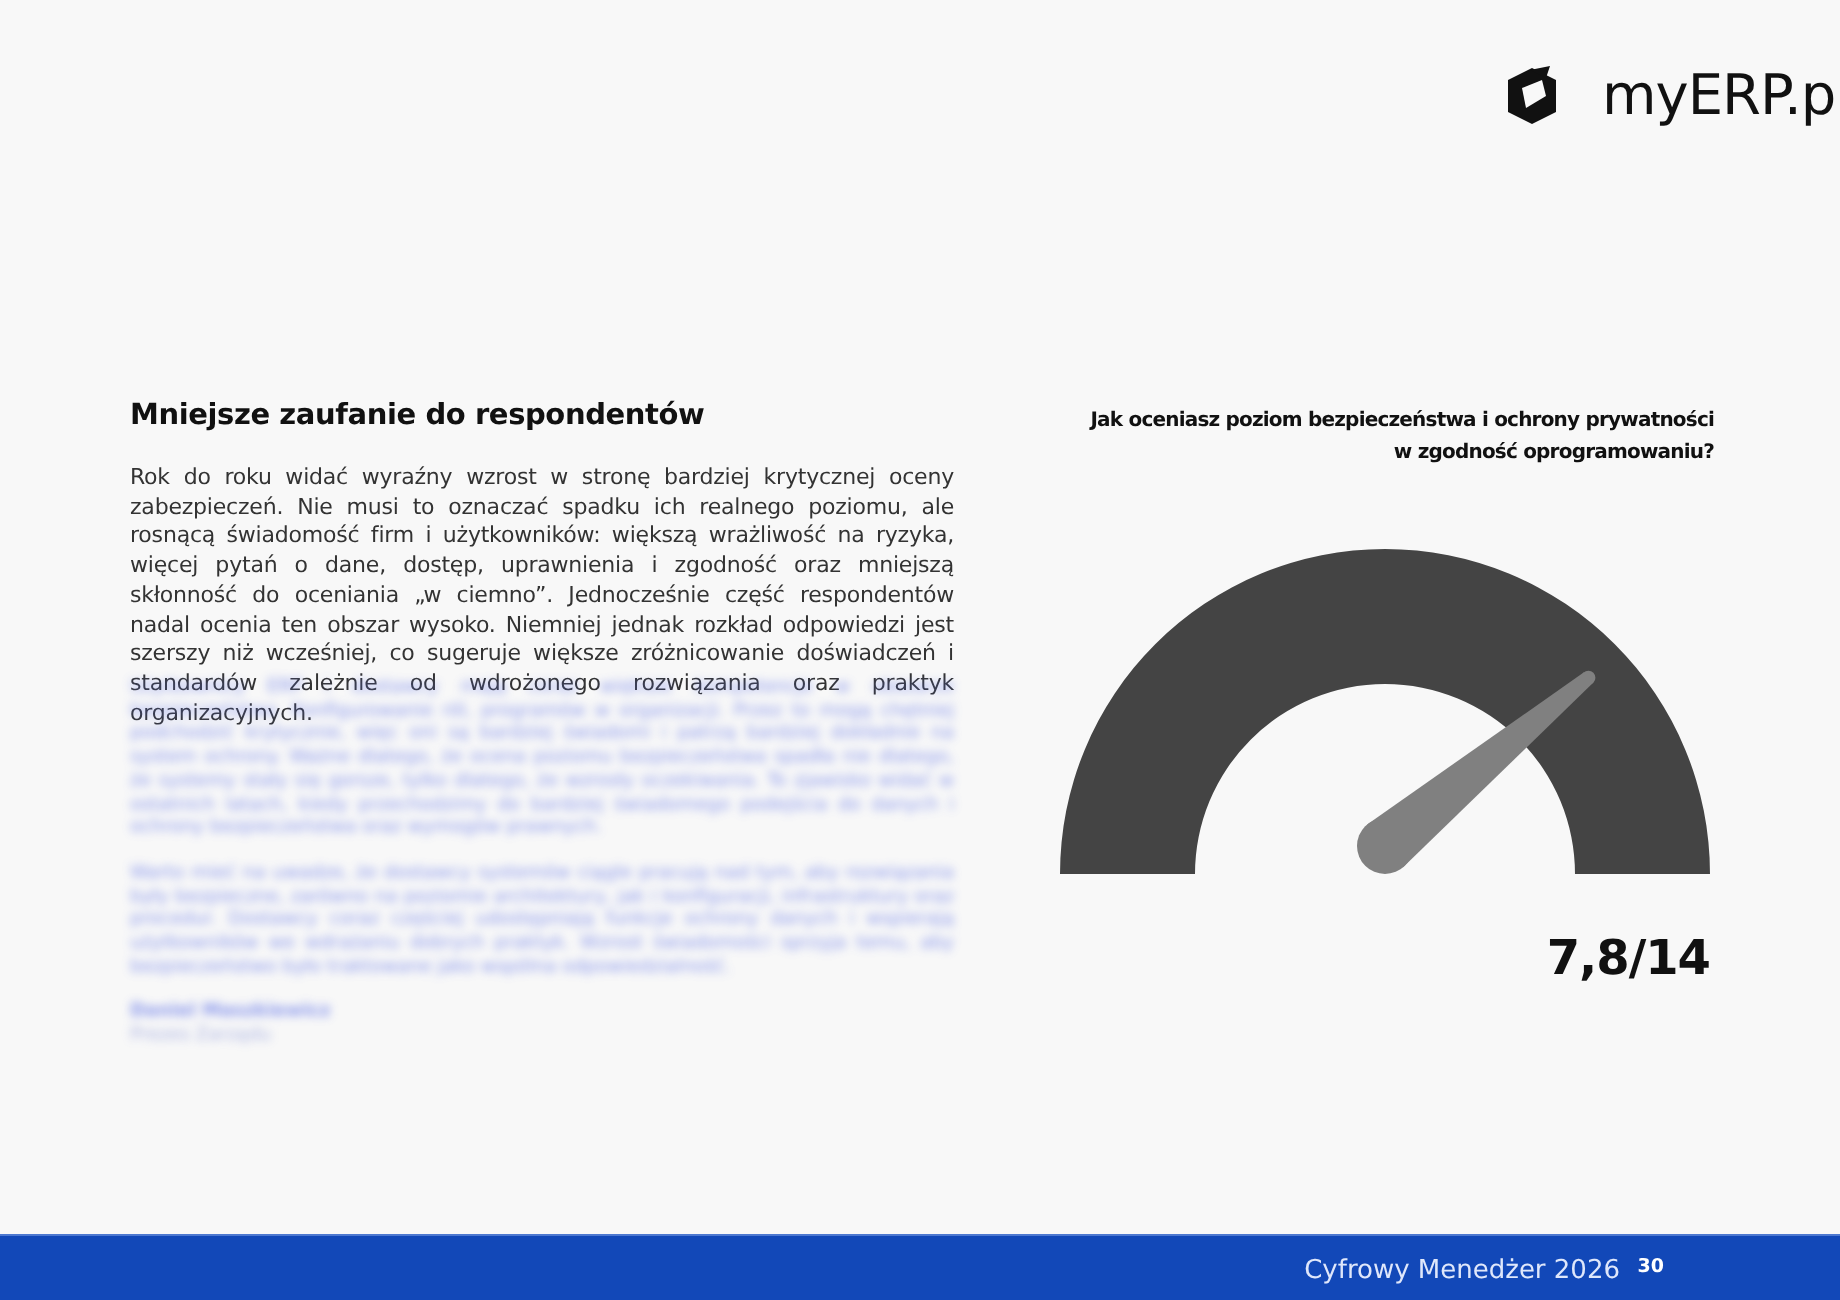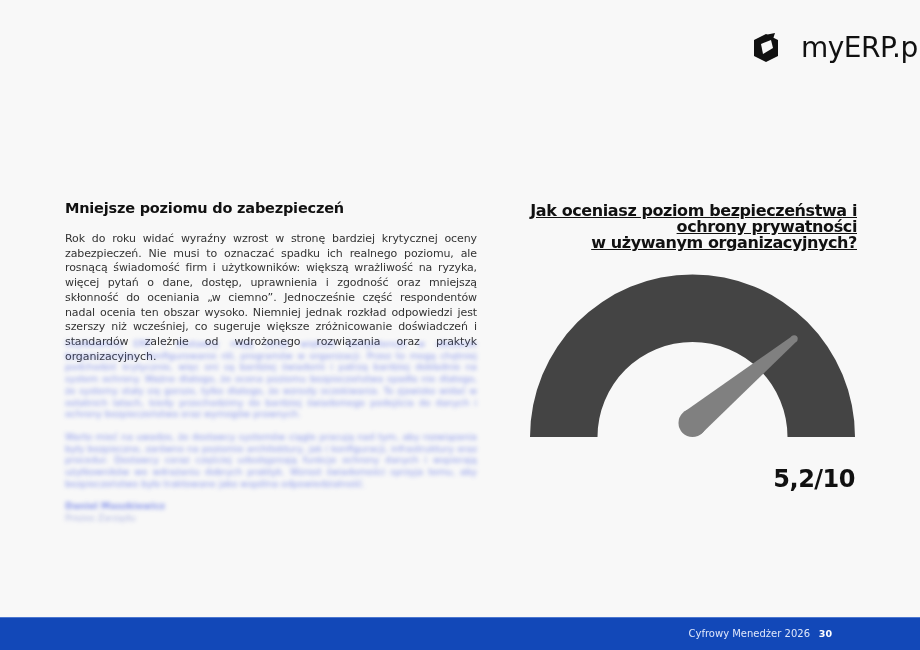--- a/index.html
+++ b/index.html
@@ -29,75 +29,75 @@
     .blurred {
       position: absolute; left: 65px; top: 338px; width: 412px;
       filter: blur(2.3px); color: #5a6ee6; font-size: 9.2px; line-height: 11.7px;
       text-align: justify; opacity: 0.7;
     }
     .blurred p { margin: 0 0 11px 0; }
     .blurred .author { font-weight: bold; margin: 0; }
     .blurred .role { margin: 0; color: #8a96d8; }
     .chart-title {
       position: absolute; right: 63px; top: 203px; width: 380px;
-      text-align: right; font-weight: bold; font-size: 16px; line-height: 16px;
-      color: #111; letter-spacing: -0.4px; text-decoration: underline;
+      text-align: right; font-weight: bold; font-size: 10px; line-height: 16px;
+      color: #111; letter-spacing: -0.4px;
     }
     .gauge { position: absolute; left: 520px; top: 265px; }
     .score {
       position: absolute; right: 65px; top: 465px;
       font-weight: bold; font-size: 24px; color: #111; letter-spacing: -0.5px;
     }
     .footer {
       position: absolute; left: 0; top: 617px; width: 920px; height: 33px;
       background: #1248b8; border-top: 1px solid #4d78d0;
     }
     .footer-text {
-      position: absolute; right: 88px; top: 10px; font-size: 10px; color: #dfe7fb;
+      position: absolute; right: 88px; top: 10px; font-size: 13px; color: #dfe7fb;
     }
     .footer-page {
       position: absolute; right: 88px; top: 10px; font-size: 9.5px; color: #fff; font-weight: bold;
     }
   </style>
 </head>
 <body>
 
 <div class="logo">
   <svg width="30" height="32" viewBox="0 0 30 32">
     <path d="M15 2 L27 8 L27 24 L15 30 L3 24 L3 8 Z" fill="#111"></path>
     <path d="M10 12 L20 8 L22 16 L12 22 Z" fill="#f8f8f8"></path>
     <path d="M14 3 L24 1 L22 7 Z" fill="#111"></path>
   </svg>
   <span class="logo-text">myERP.pl</span>
 </div>
 
 <div class="left-col">
-  <h2 class="section-title">Mniejsze poziomu do zabezpieczeń</h2>
+  <h2 class="section-title">Mniejsze zaufanie do respondentów</h2>
   <p class="body-text">Rok do roku widać wyraźny wzrost w stronę bardziej krytycznej oceny zabezpieczeń. Nie musi to oznaczać spadku ich realnego poziomu, ale rosnącą świadomość firm i użytkowników: większą wrażliwość na ryzyka, więcej pytań o dane, dostęp, uprawnienia i zgodność oraz mniejszą skłonność do oceniania „w ciemno”. Jednocześnie część respondentów nadal ocenia ten obszar wysoko. Niemniej jednak rozkład odpowiedzi jest szerszy niż wcześniej, co sugeruje większe zróżnicowanie doświadczeń i standardów zależnie od wdrożonego rozwiązania oraz praktyk organizacyjnych.</p>
 </div>
 
 <div class="blurred">
   <p>Użytkownicy ERP i dostawcy mają coraz większe kompetencje w obszarze bezpieczeństwa. Konfigurowanie ról, programów w organizacji. Przez to mogą chętniej podchodzić krytycznie, więc oni są bardziej świadomi i patrzą bardziej dokładnie na system ochrony. Ważne dlatego, że ocena poziomu bezpieczeństwa spadła nie dlatego, że systemy stały się gorsze, tylko dlatego, że wzrosły oczekiwania. To zjawisko widać w ostatnich latach, kiedy przechodzimy do bardziej świadomego podejścia do danych i ochrony bezpieczeństwa oraz wymogów prawnych.</p>
   <p>Warto mieć na uwadze, że dostawcy systemów ciągle pracują nad tym, aby rozwiązania były bezpieczne, zarówno na poziomie architektury, jak i konfiguracji, infrastruktury oraz procedur. Dostawcy coraz częściej udostępniają funkcje ochrony danych i wspierają użytkowników we wdrażaniu dobrych praktyk. Wzrost świadomości sprzyja temu, aby bezpieczeństwo było traktowane jako wspólna odpowiedzialność.</p>
   <p class="author">Daniel Maszkiewicz</p>
   <p class="role">Prezes Zarządu</p>
 </div>
 
 <div class="chart-title">
   <div>Jak oceniasz poziom bezpieczeństwa i ochrony prywatności</div>
-  <div>w używanym organizacyjnych?</div>
+  <div>w zgodność oprogramowaniu?</div>
 </div>
 
 <svg class="gauge" width="345" height="180" viewBox="520 265 345 180">
   <path id="gauge-arc" d="M530 437 A162.5 162.5 0 0 1 855 437 L787.5 437 A95 95 0 0 0 597.5 437 Z" fill="#444444"></path>
   <g id="gauge-needle">
     <path id="needle-body" d="M683.5760641435184 412.212814601139 L791.9767640822837 336.1632370034577 L796.4387320105246 341.55682970288825 L701.4239358564816 433.787185398861 Z" fill="#808080"></path>
     <circle id="needle-hub" cx="692.5" cy="423" r="14" fill="#808080"></circle>
     <circle id="needle-tip" cx="794.2077480464042" cy="338.860033353173" r="3.5" fill="#808080"></circle>
   </g>
 </svg>
 
-<div class="score">5,2/10</div>
+<div class="score">7,8/14</div>
 
 <div class="footer">
   <span class="footer-text" style="right:110px;">Cyfrowy Menedżer 2026</span>
   <span class="footer-page">30</span>
 </div>
 
 </body></html>

